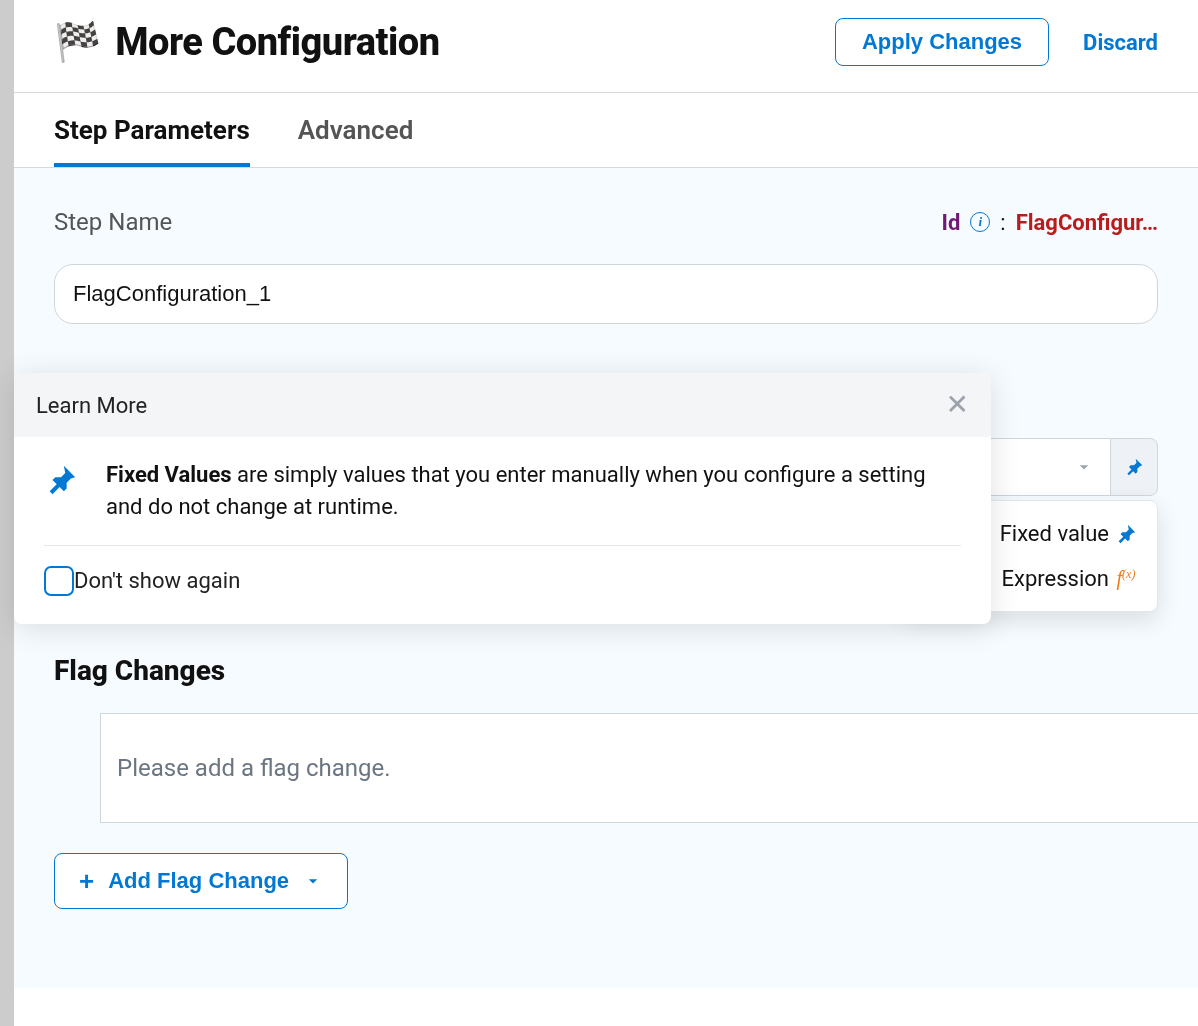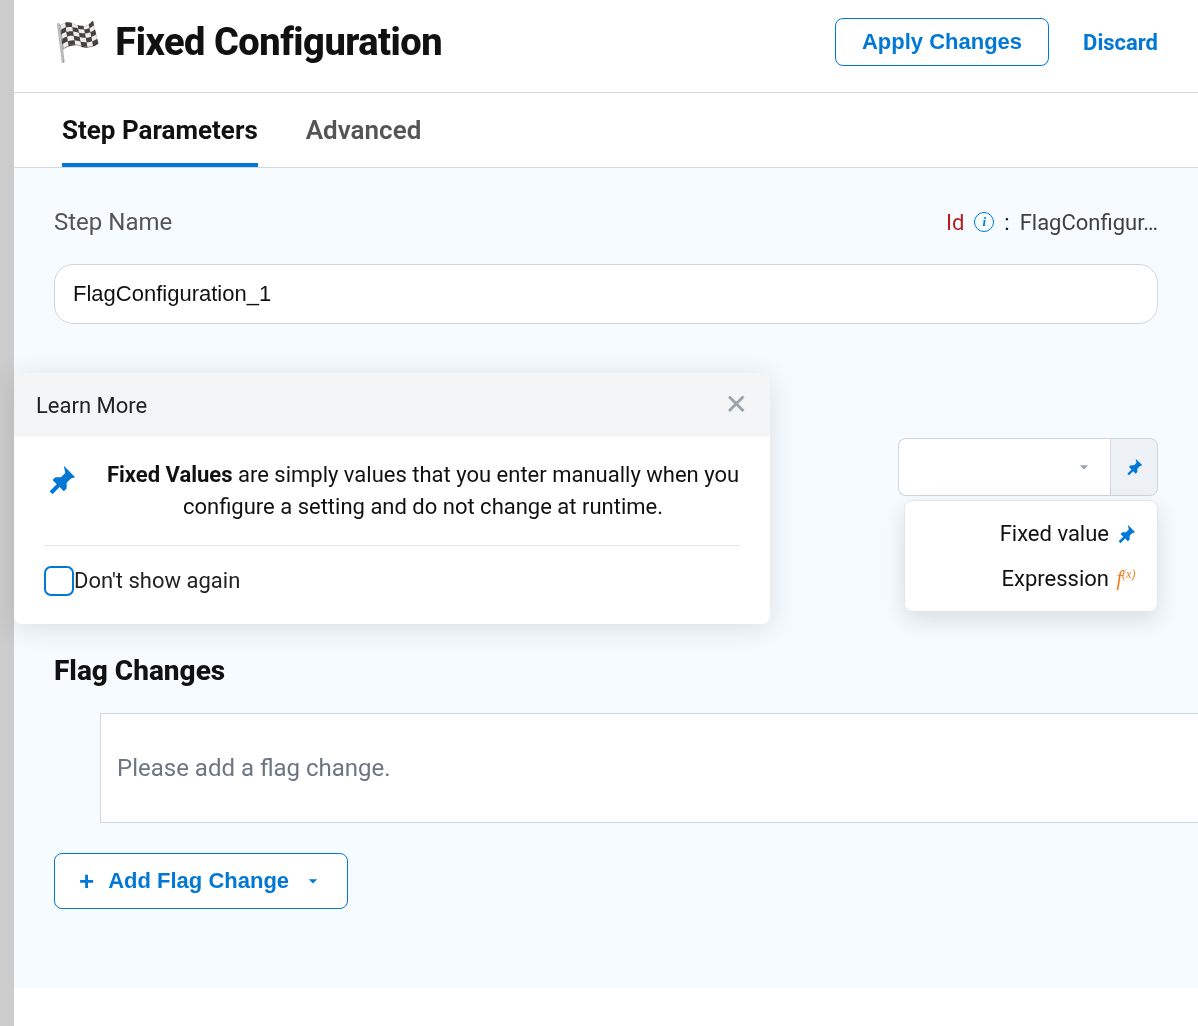--- a/index.html
+++ b/index.html
@@ -33,30 +33,30 @@
   .link-discard { color: #0278d5; font-size: 22px; font-weight: 700; cursor: pointer; }
 
   .hr { border: 0; border-top: 1px solid #d5d9dd; margin: 0; }
 
   
   .tabs { display: flex; gap: 48px; padding: 22px 40px 0 40px; border-bottom: 1px solid #d5d9dd; }
   .tab {
     font-size: 26px; font-weight: 700; color: #555;
     padding-bottom: 18px; cursor: pointer; border-bottom: 4px solid transparent;
   }
-  .tab.active { color: #111; border-bottom-color: #0278d5; margin-left: 8px; }
+  .tab.active { color: #111; border-bottom-color: #0278d5; }
 
   
   .form-area { padding: 40px; background: #f6fbff; min-height: 820px; position: relative; }
 
   .row-label { display:flex; justify-content: space-between; align-items: center; margin-bottom: 28px; }
   .field-label { font-size: 24px; color: #555; }
   .id-wrap { display:flex; align-items:center; gap: 10px; font-size: 22px; }
-  .id-label { color: #b91c1c; }
-  .id-value { color: #404040; font-weight: 400; max-width: 230px; white-space: nowrap; overflow: hidden; text-overflow: ellipsis; }
+  .id-label { color: #701a75; font-weight: bold; }
+  .id-value { color: #b91c1c; font-weight: 700; max-width: 230px; white-space: nowrap; overflow: hidden; text-overflow: ellipsis; }
 
   .info-circle {
     width: 20px; height: 20px; border: 1.5px solid #0278d5; border-radius: 50%;
     display: inline-flex; align-items:center; justify-content:center;
     color: #0278d5; font-size: 13px; font-style: italic; font-family: serif;
     font-weight: 700;
   }
 
   .input {
     width: 100%; font-size: 22px; padding: 16px 18px;
@@ -88,25 +88,24 @@
     padding: 10px 0;
   }
   .vt-item {
     display:flex; align-items:center; justify-content:flex-end; gap: 4px;
     padding: 10px 18px; font-size: 22px; cursor:pointer;
   }
   .vt-item .ico { width: 26px; display:flex; justify-content:center; }
 
   
   .popover {
-    position:absolute; left: 0px; top: 205px; width: 756px;
+    position:absolute; left: 0px; top: 205px; width: 977px;
     background:#fff; border-radius:8px;
     box-shadow: 0 4px 30px rgba(0,0,0,.12);
     overflow:hidden;
-    text-align:center;
   }
   .popover-head {
     display:flex; align-items:center; justify-content:space-between;
     padding: 18px 22px; background:#f3f5f7; font-size: 22px; color:#222;
   }
   .close-x { color:#9aa3ab; font-size: 28px; cursor:pointer; line-height:1; }
   .popover-body { padding: 22px 30px; display:flex; gap: 28px; align-items:flex-start; }
   .popover-body .ico { margin-top: 4px; }
   .popover-text { font-size: 22px; line-height: 1.45; color:#111; }
   .popover-sep { border:0; border-top:1px solid #e3e7eb; margin: 0 30px; }
@@ -140,21 +139,21 @@
 </head>
 <body>
 
 <div class="sidebar-sliver"></div>
 
 <div class="panel">
 
   <div class="header">
     <div class="title-wrap">
       <span class="flag-emoji">🏁</span>
-      <span class="page-title">Fixed Configuration</span>
+      <span class="page-title">More Configuration</span>
     </div>
     <div class="header-actions">
       <button class="btn-outline">Apply Changes</button>
       <span class="link-discard">Discard</span>
     </div>
   </div>
 
   <hr class="hr">
 
   <div class="tabs">

